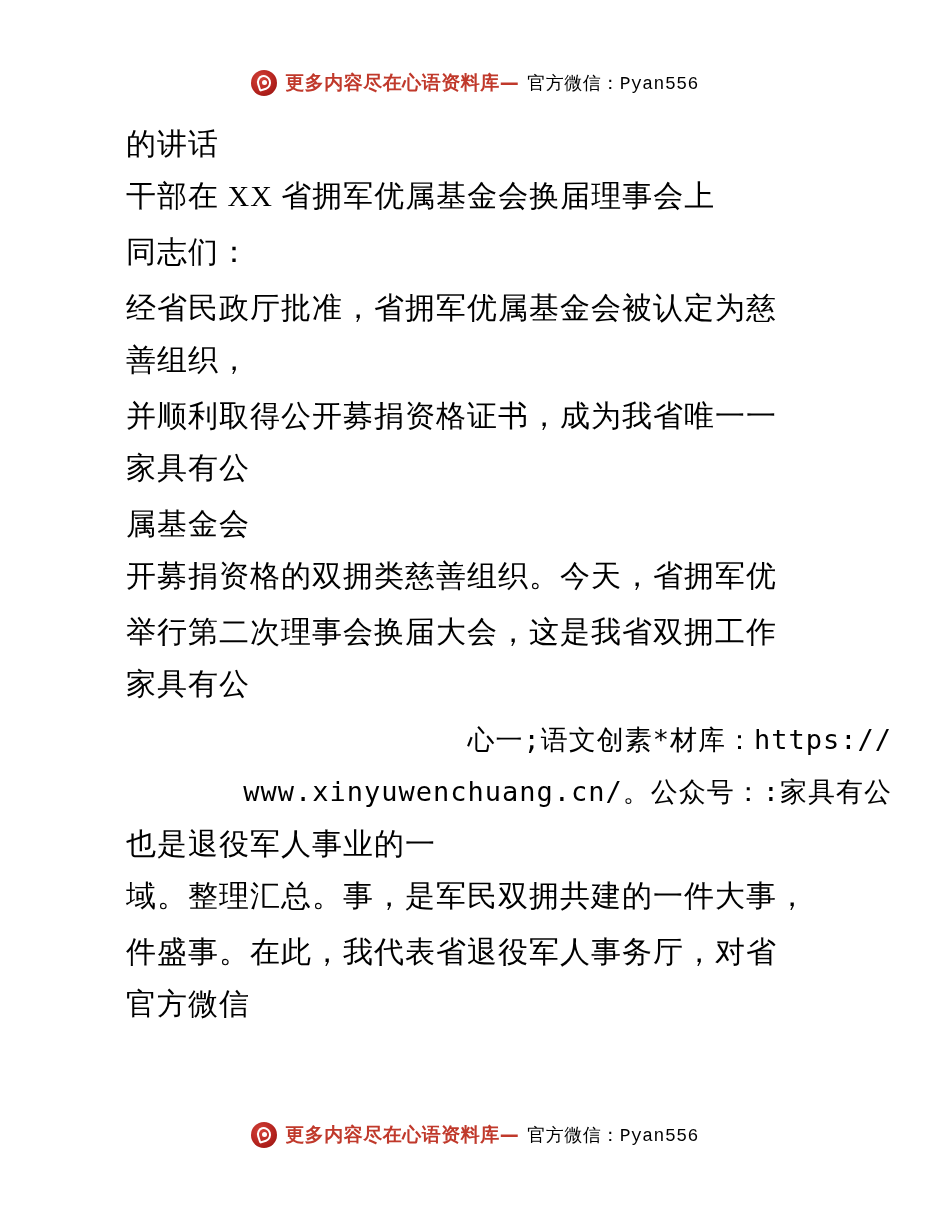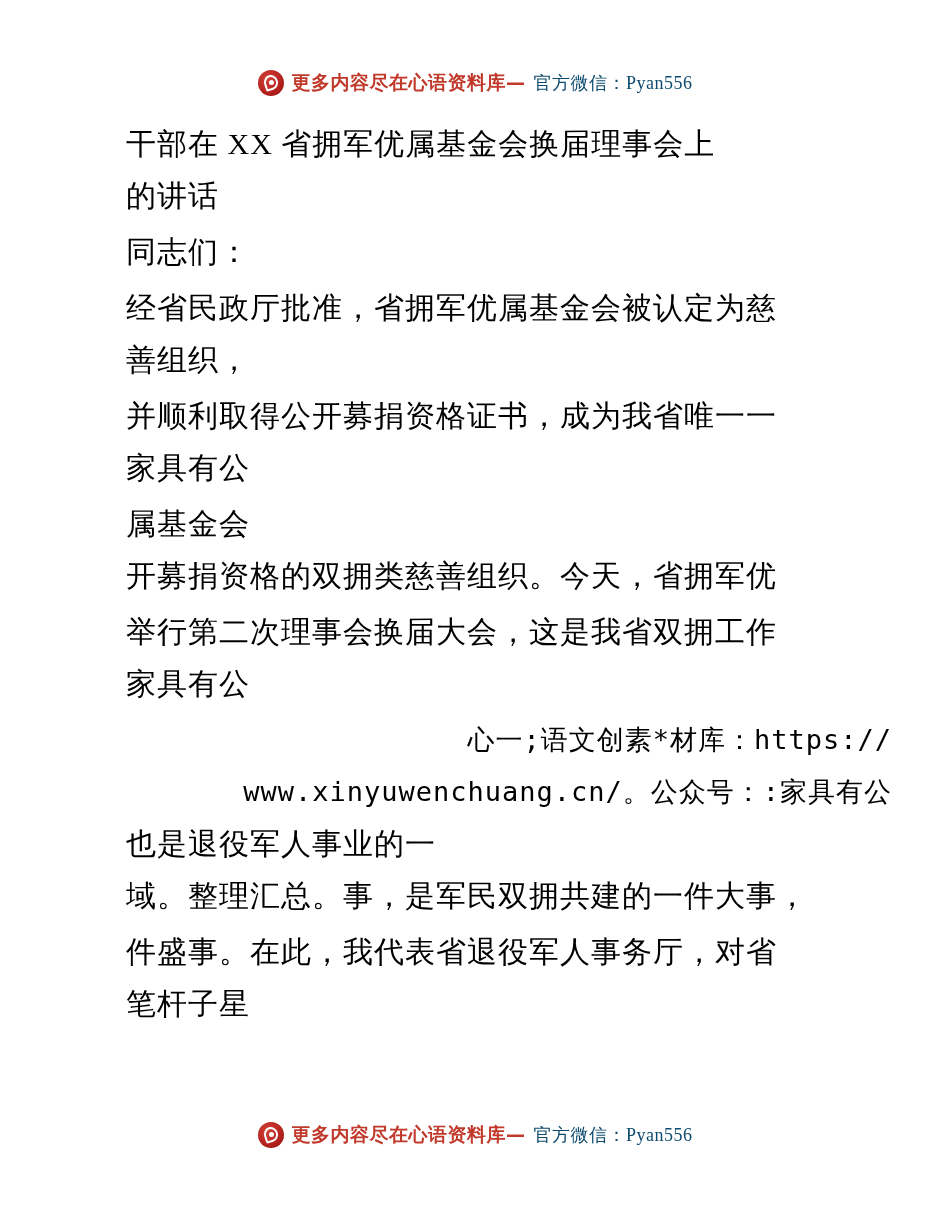--- a/index.html
+++ b/index.html
@@ -69,23 +69,23 @@
     border-radius: 50%;
   }
   .wm-text-main {
     font-family: "DejaVu Sans", sans-serif;
     font-weight: bold;
     font-size: 19px;
     color: #c0392b;
     letter-spacing: 0.5px;
   }
   .wm-text-sub {
-    font-family: Liberation Serif, serif;
+    font-family: Liberation Mono, monospace;
     font-size: 18px;
-    color: #0c4a6e;
+    color: #000000;
     letter-spacing: 0.5px;
   }
 
   
   .doc-body {
     position: absolute;
     left: 62px;
     top: 118px;
     width: 830px;
   }
@@ -116,22 +116,22 @@
 
   <div class="watermark top">
     <span class="wm-logo"></span>
     <span class="wm-text-main">更多内容尽在心语资料库—</span>
     <span class="wm-text-sub">官方微信：Pyan556</span>
   </div>
 
   <div class="doc-body">
 
     <p class="para indent">
+      <span class="blk">的讲话</span>
       <span class="blk">干部在 XX 省拥军优属基金会换届理事会上</span>
-      <span class="blk">的讲话</span>
     </p>
 
     <p class="para indent">
       <span class="blk">同志们：</span>
     </p>
 
     <p class="para indent">
       <span class="blk">经省民政厅批准，省拥军优属基金会被认定为慈</span>
       <span class="blk">善组织，</span>
     </p>
@@ -153,21 +153,21 @@
 
     <p class="para indent">
       <span class="blk mono-line">心一;语文创素*材库：https://</span>
       <span class="blk mono-line">www.xinyuwenchuang.cn/。公众号：:家具有公</span>
       <span class="blk">也是退役军人事业的一</span>
       <span class="blk">域。整理汇总。事，是军民双拥共建的一件大事，</span>
     </p>
 
     <p class="para indent">
       <span class="blk">件盛事。在此，我代表省退役军人事务厅，对省</span>
-      <span class="blk">笔杆子星</span>
+      <span class="blk">官方微信</span>
     </p>
 
   </div>
 
   <div class="watermark bottom">
     <span class="wm-logo"></span>
     <span class="wm-text-main">更多内容尽在心语资料库—</span>
     <span class="wm-text-sub">官方微信：Pyan556</span>
   </div>
 

